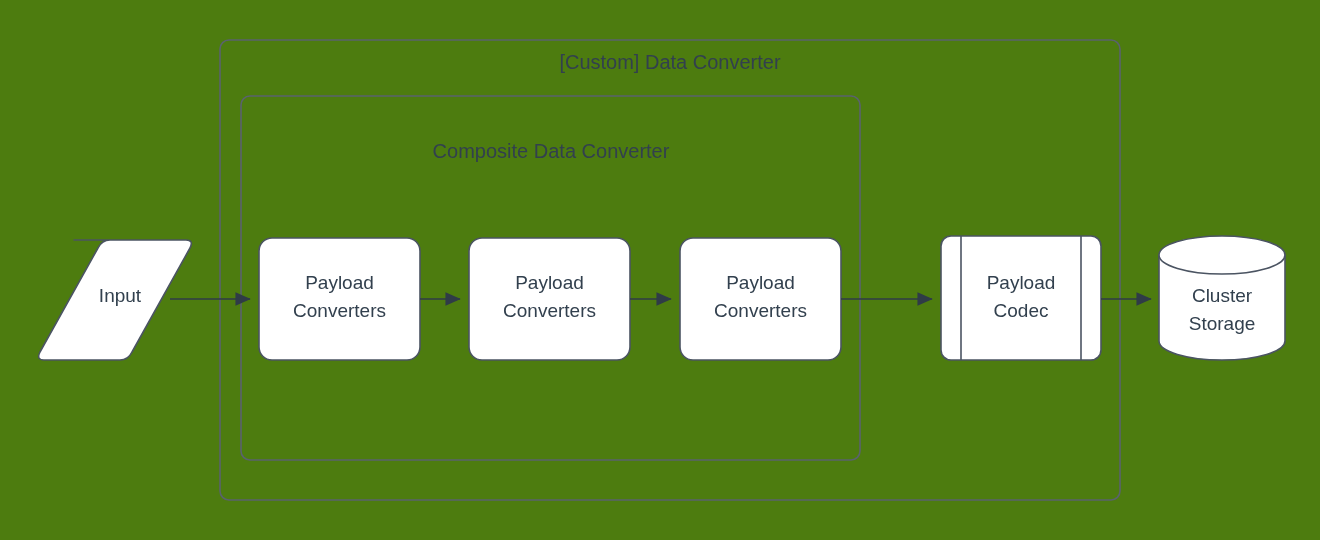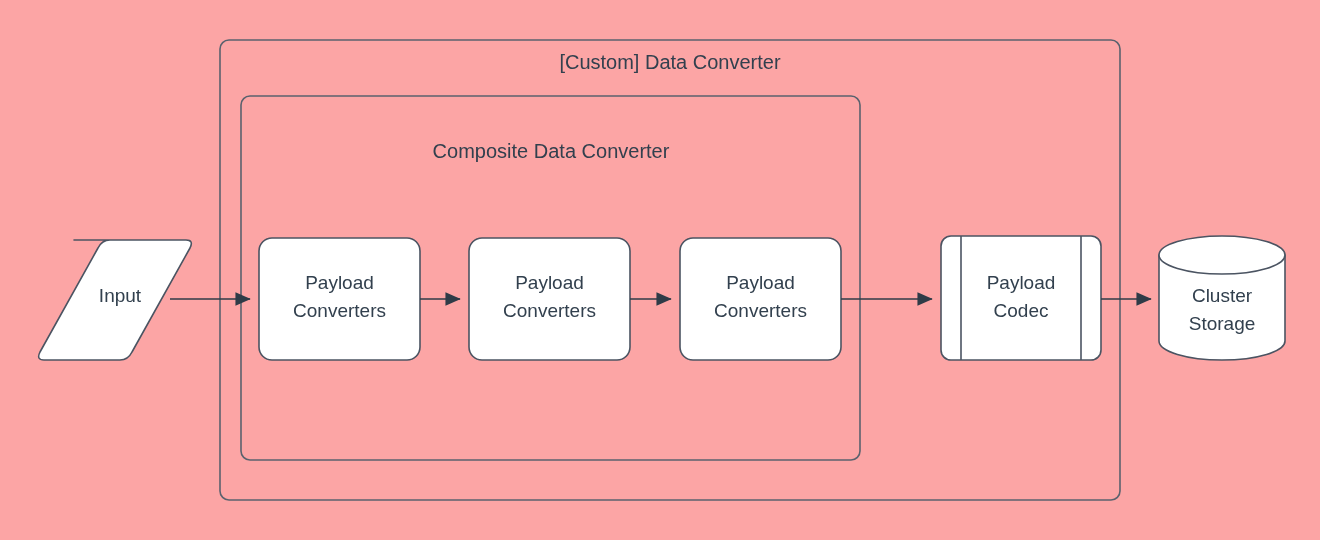--- a/index.html
+++ b/index.html
@@ -10,21 +10,21 @@
   body {
     width: 1320px;
     height: 540px;
     font-family: "Liberation Sans", sans-serif;
     overflow: hidden;
   }
   #diagram-root {
     position: relative;
     width: 1320px;
     height: 540px;
-    background: #fca5a5;
+    background: #4d7c0f;
   }
   svg#diagram-svg {
     display: block;
     width: 1320px;
     height: 540px;
   }
   .shape-outline {
     fill: #ffffff;
     stroke: #4b5462;
     stroke-width: 1.6;

